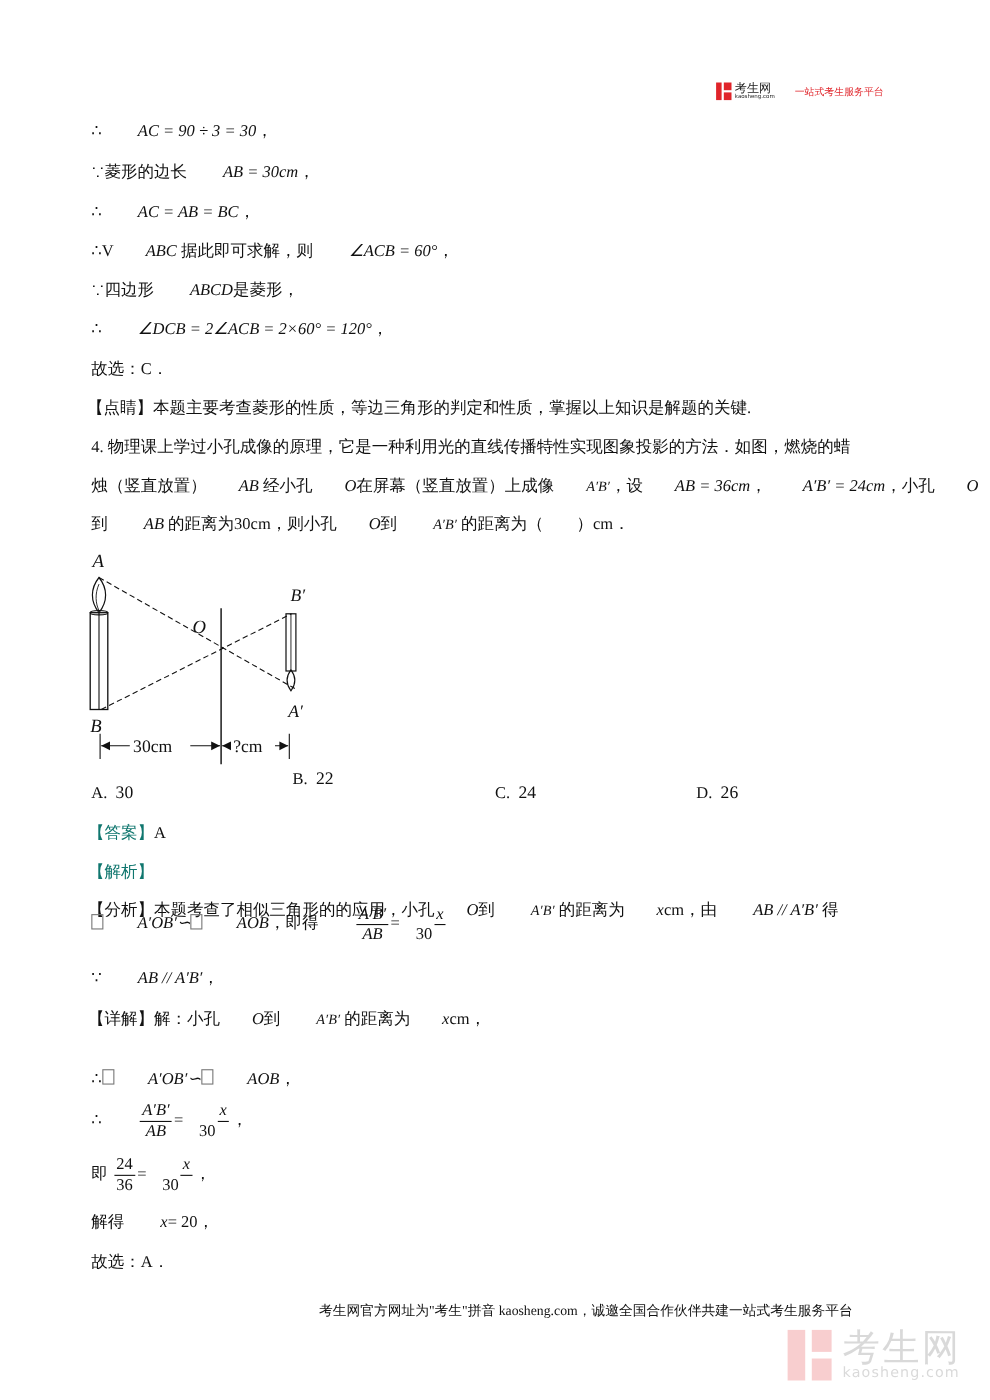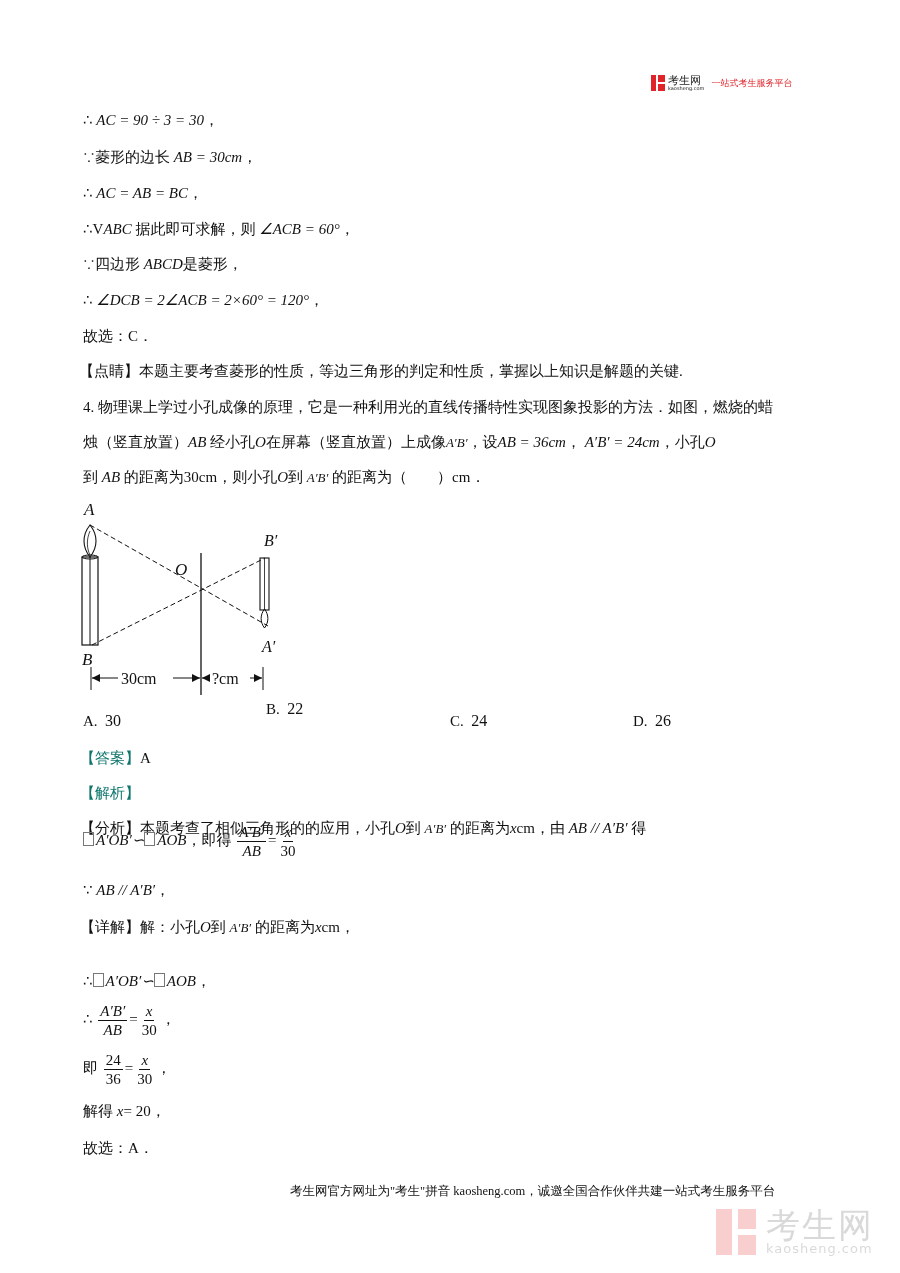--- a/index.html
+++ b/index.html
@@ -1,35 +1,35 @@
 <!DOCTYPE html>
 <html><head>
 <meta charset="utf-8">
 <style>
   html, body { margin: 0; padding: 0; background: #ffffff; }
   body { width: 900px; height: 1273px; position: relative; overflow: hidden;
          font-family: "Liberation Serif", "DejaVu Serif", serif; color: #111; font-size: 15px; }
   .abs { position: absolute; white-space: nowrap; }
-  .m { font-style: italic; font-family: "Liberation Serif", serif; }
+  .m { font-style: italic; font-family: "Liberation Serif", serif; margin-left: 29px; }
   .line { position: absolute; left: 83px; white-space: nowrap; line-height: 20px; }
   .blue { color: #0f766e; }
   .frac { display: inline-flex; flex-direction: column; align-items: center; vertical-align: middle; margin: 0 2px; }
   .frac .num { border-bottom: 1px solid #111; padding: 0 2px; line-height: 18px; }
   .frac .den { line-height: 18px; padding: 0 2px; }
   .box { display: inline-block; width: 9px; height: 12px; border: 1px solid #777; vertical-align: -1px; margin-right: 2px; }
   
   .logo { position: absolute; left: 651px; top: 75px; display: flex; align-items: center; }
   .logo-mark { width: 14px; height: 16px; position: relative; }
   .logo-mark .b1 { position: absolute; left: 0; top: 0; width: 5px; height: 16px; background: #e0242a; }
   .logo-mark .b2 { position: absolute; left: 7px; top: 0; width: 7px; height: 7px; background: #e0242a; }
   .logo-mark .b3 { position: absolute; left: 7px; top: 9px; width: 7px; height: 7px; background: #e0242a; }
   .logo-text { margin-left: 3px; display: flex; flex-direction: column; line-height: 1; }
   .logo-cn { font-family: "DejaVu Sans", sans-serif; font-size: 11px; color: #222; }
   .logo-en { font-family: "DejaVu Sans", sans-serif; font-size: 5px; color: #222; }
-  .logo-slogan { margin-left: 7px; font-family: "DejaVu Sans", sans-serif; font-size: 9px; color: #e0242a; text-align: center; }
+  .logo-slogan { margin-left: 18px; font-family: "DejaVu Sans", sans-serif; font-size: 9px; color: #e0242a; text-align: center; }
   
   .wm { position: absolute; left: 716px; top: 1208px; display: flex; align-items: center; opacity: 0.22; }
   .wm-mark { width: 40px; height: 46px; position: relative; }
   .wm-mark .b1 { position: absolute; left: 0; top: 0; width: 16px; height: 46px; background: #e0242a; }
   .wm-mark .b2 { position: absolute; left: 22px; top: 0; width: 18px; height: 20px; background: #e0242a; }
   .wm-mark .b3 { position: absolute; left: 22px; top: 26px; width: 18px; height: 20px; background: #e0242a; }
   .wm-text { margin-left: 10px; display: flex; flex-direction: column; line-height: 1; color: #555; font-family: "DejaVu Sans", sans-serif; }
   .wm-cn { font-size: 34px; letter-spacing: 2px; }
   .wm-en { font-size: 13px; letter-spacing: 1px; }
   .footer { position: absolute; left: 290px; top: 1183px; font-size: 12.5px; white-space: nowrap; }

